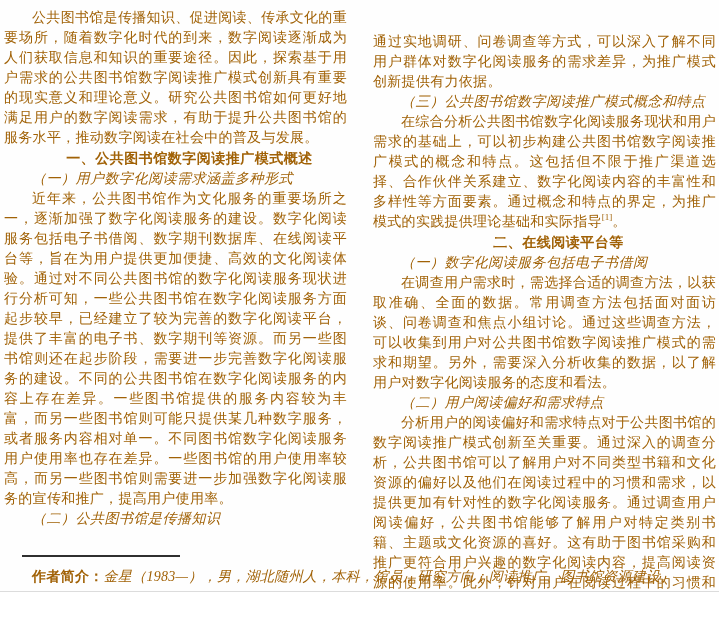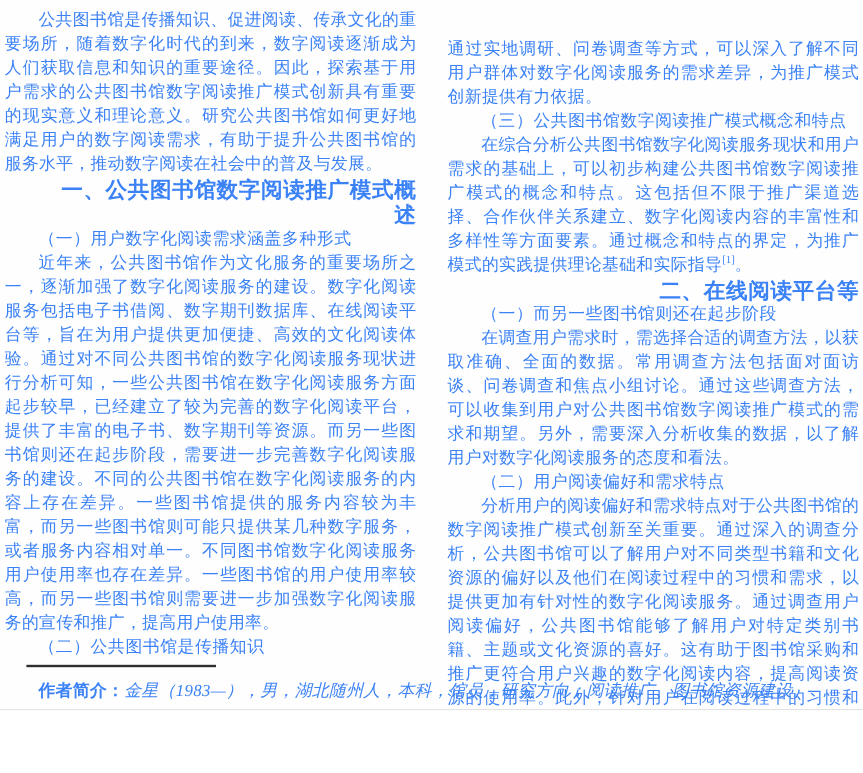--- a/index.html
+++ b/index.html
@@ -3,21 +3,21 @@
 <meta charset="utf-8">
 <style>
   html, body { margin: 0; padding: 0; background: #ffffff; }
 
   .page {
     position: relative;
     width: 719px;
     height: 592px;
     background: #fefefee8;
     background-color: #fefefe;
-    color: #3b82f6;
+    color: #a16207;
     font-family: "Liberation Serif", "DejaVu Serif", serif;
     overflow: hidden;
     box-sizing: border-box;
   }
 
   .columns {
     display: flex;
     gap: 26px;
     padding: 8px 3px 0 4px;
   }
@@ -31,28 +31,29 @@
   }
 
   .col p, .col h3 { margin: 0; padding: 0; }
 
   .para { text-indent: 2em; }
   .para.no-indent { text-indent: 0; margin-top: 24px; }
 
   .heading {
     font-family: "Liberation Sans", "DejaVu Sans", sans-serif;
     font-weight: 700;
-    font-size: 18px;
+    font-size: 14px;
     line-height: 21px;
     text-indent: 2em;
-    text-align: right;
+    text-align: center;
     letter-spacing: 0.5px;
   }
 
   .subheading {
+    font-style: italic;
     text-indent: 2em;
     text-align: left;
     letter-spacing: 0.5px;
   }
 
   .cite {
     font-size: 9px;
     line-height: 0;
     vertical-align: super;
     letter-spacing: 0;
@@ -109,21 +110,21 @@
       <p class="subheading">（一）用户数字化阅读需求涵盖多种形式</p>
       <p class="para">近年来，公共图书馆作为文化服务的重要场所之一，逐渐加强了数字化阅读服务的建设。数字化阅读服务包括电子书借阅、数字期刊数据库、在线阅读平台等，旨在为用户提供更加便捷、高效的文化阅读体验。通过对不同公共图书馆的数字化阅读服务现状进行分析可知，一些公共图书馆在数字化阅读服务方面起步较早，已经建立了较为完善的数字化阅读平台，提供了丰富的电子书、数字期刊等资源。而另一些图书馆则还在起步阶段，需要进一步完善数字化阅读服务的建设。不同的公共图书馆在数字化阅读服务的内容上存在差异。一些图书馆提供的服务内容较为丰富，而另一些图书馆则可能只提供某几种数字服务，或者服务内容相对单一。不同图书馆数字化阅读服务用户使用率也存在差异。一些图书馆的用户使用率较高，而另一些图书馆则需要进一步加强数字化阅读服务的宣传和推广，提高用户使用率。</p>
       <p class="subheading">（二）公共图书馆是传播知识</p>
     </div>
 
     <div class="col">
       <p class="para no-indent">通过实地调研、问卷调查等方式，可以深入了解不同用户群体对数字化阅读服务的需求差异，为推广模式创新提供有力依据。</p>
       <p class="subheading">（三）公共图书馆数字阅读推广模式概念和特点</p>
       <p class="para"><span>在综合分析公共图书馆数字化阅读服务现状和用户需求的基础上，可以初步构建公共图书馆数字阅读推广模式的概念和特点。这包括但不限于推广渠道选择、合作伙伴关系建立、数字化阅读内容的丰富性和多样性等方面要素。通过概念和特点的界定，为推广模式的实践提供理论基础和实际指导</span><sup class="cite">[1]</sup><span>。</span></p>
       <h3 class="heading">二、在线阅读平台等</h3>
-      <p class="subheading">（一）而另一些图书馆则还在起步阶段</p>
+      <p class="subheading">（一）数字化阅读服务包括电子书借阅</p>
       <p class="para">在调查用户需求时，需选择合适的调查方法，以获取准确、全面的数据。常用调查方法包括面对面访谈、问卷调查和焦点小组讨论。通过这些调查方法，可以收集到用户对公共图书馆数字阅读推广模式的需求和期望。另外，需要深入分析收集的数据，以了解用户对数字化阅读服务的态度和看法。</p>
       <p class="subheading">（二）用户阅读偏好和需求特点</p>
       <p class="para">分析用户的阅读偏好和需求特点对于公共图书馆的数字阅读推广模式创新至关重要。通过深入的调查分析，公共图书馆可以了解用户对不同类型书籍和文化资源的偏好以及他们在阅读过程中的习惯和需求，以提供更加有针对性的数字化阅读服务。通过调查用户阅读偏好，公共图书馆能够了解用户对特定类别书籍、主题或文化资源的喜好。这有助于图书馆采购和推广更符合用户兴趣的数字化阅读内容，提高阅读资源的使用率。此外，针对用户在阅读过程中的习惯和需求，公共图书馆可以设计更贴合用户习惯的数字化阅读服务，比</p>
     </div>
 
   </div>
 
   <div class="footer">
     <div class="footnote-rule"></div>
     <p class="author"><span class="author-label">作者简介：</span><span class="author-text">金星（1983—），男，湖北随州人，本科，馆员，研究方向：阅读推广、图书馆资源建设。</span></p>

